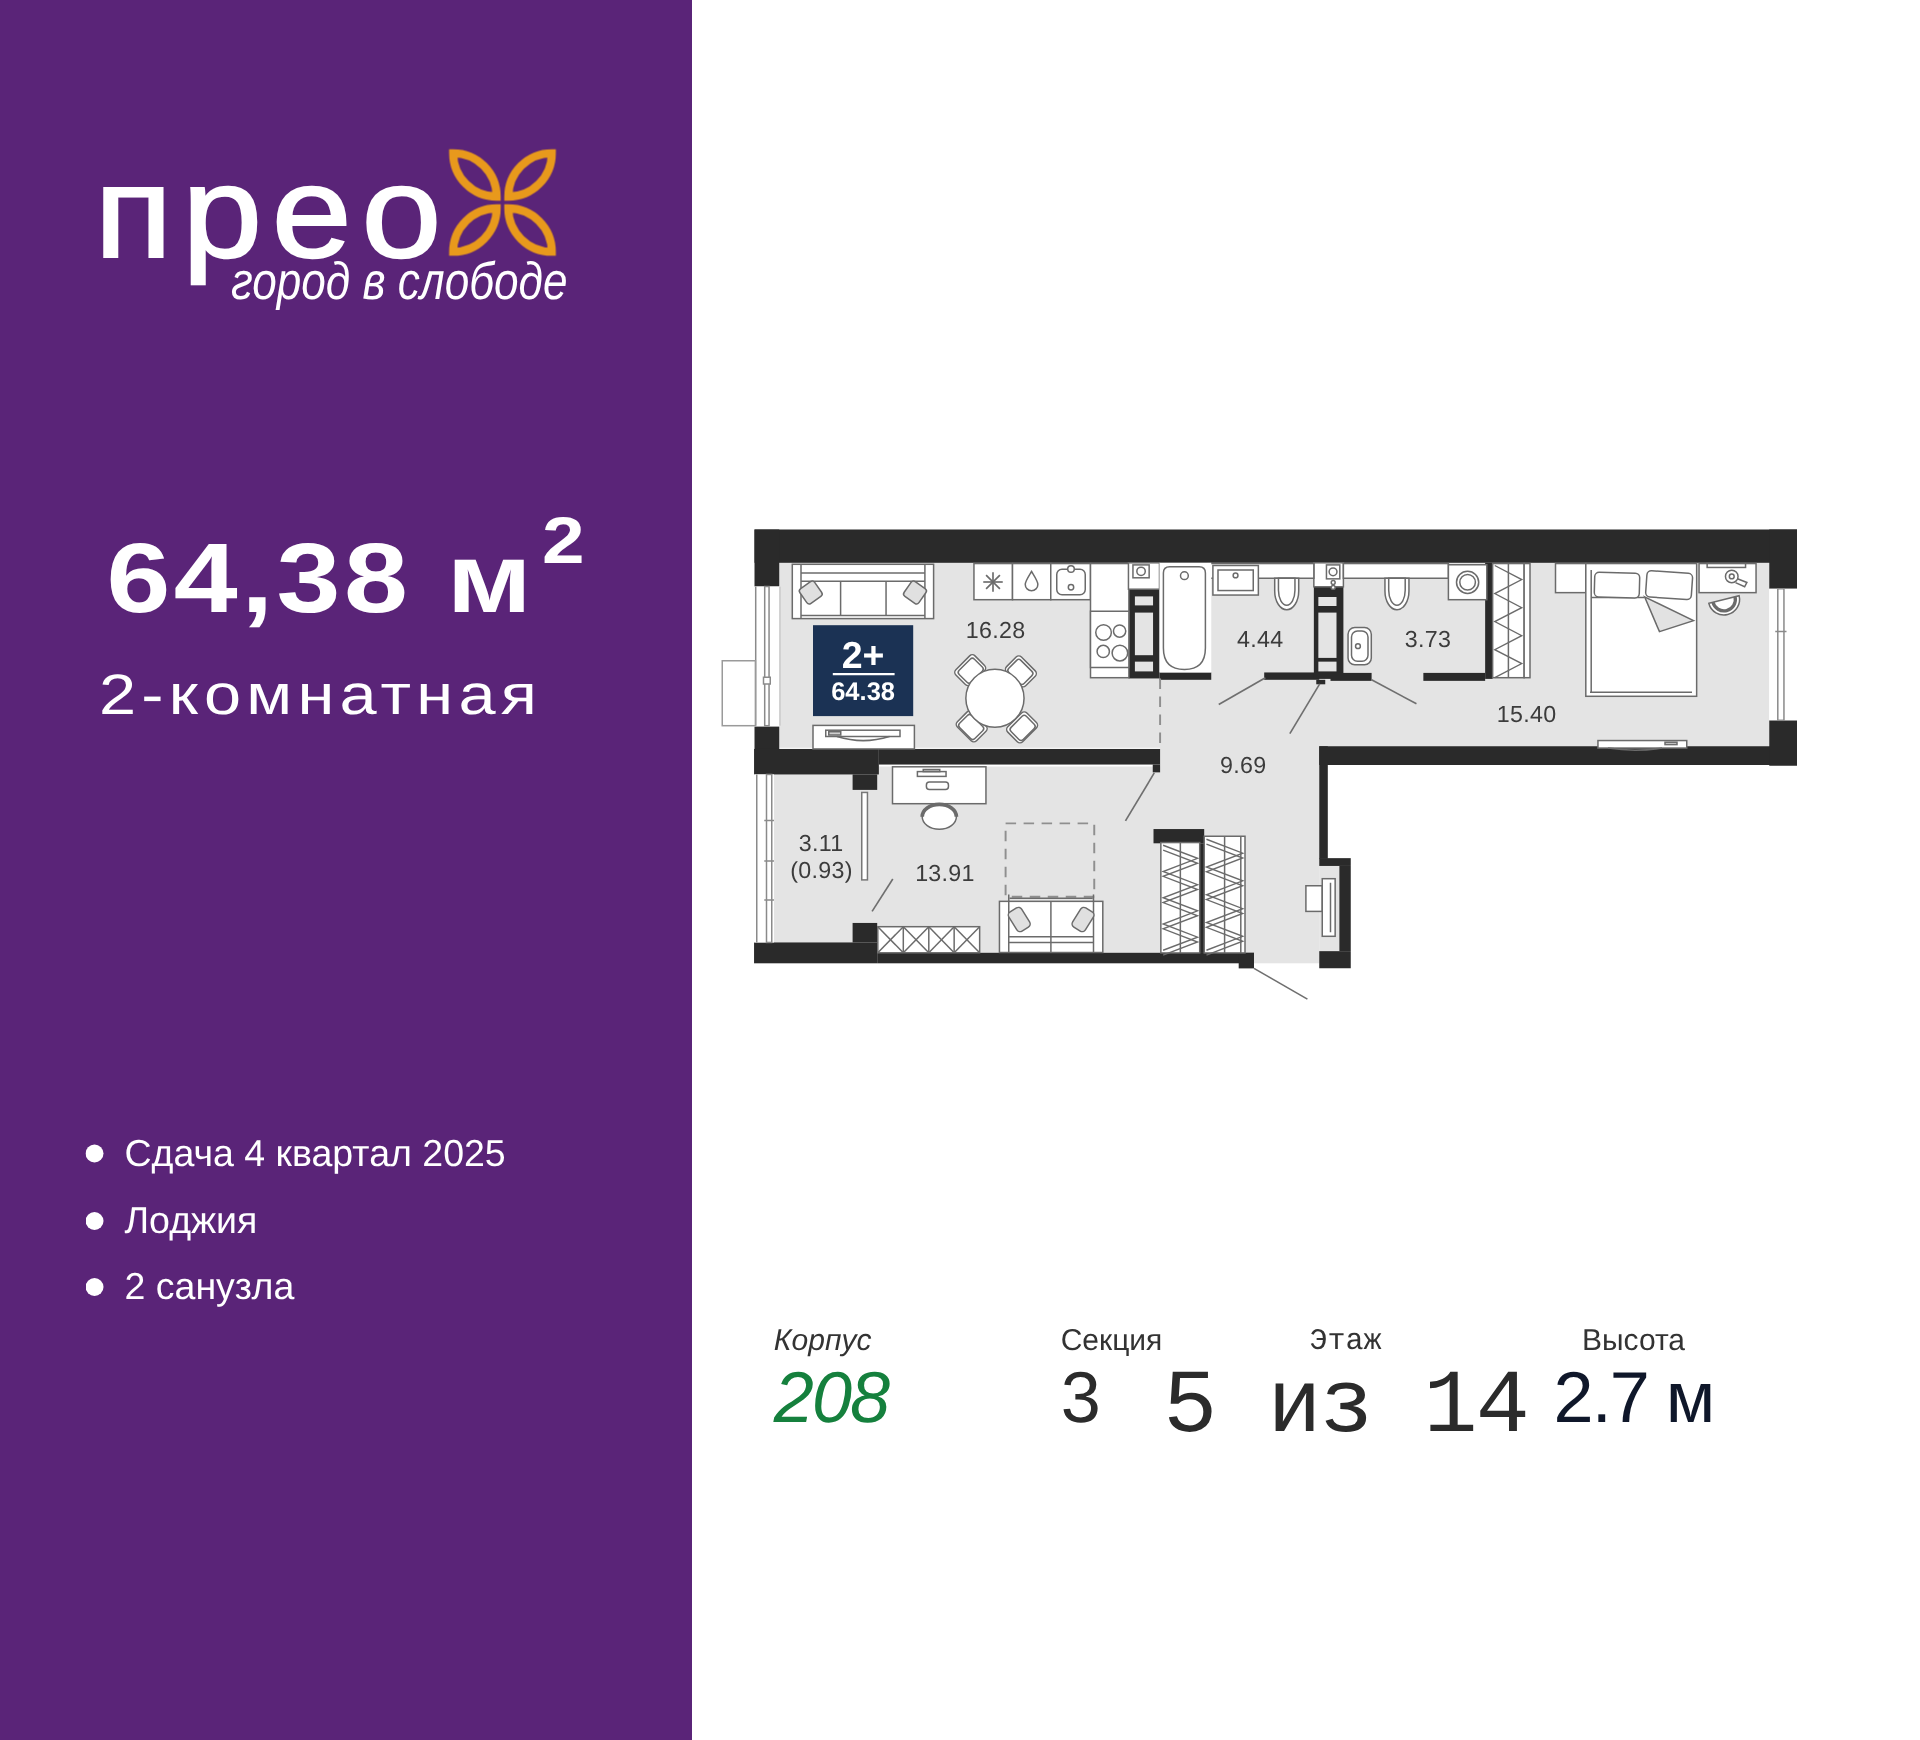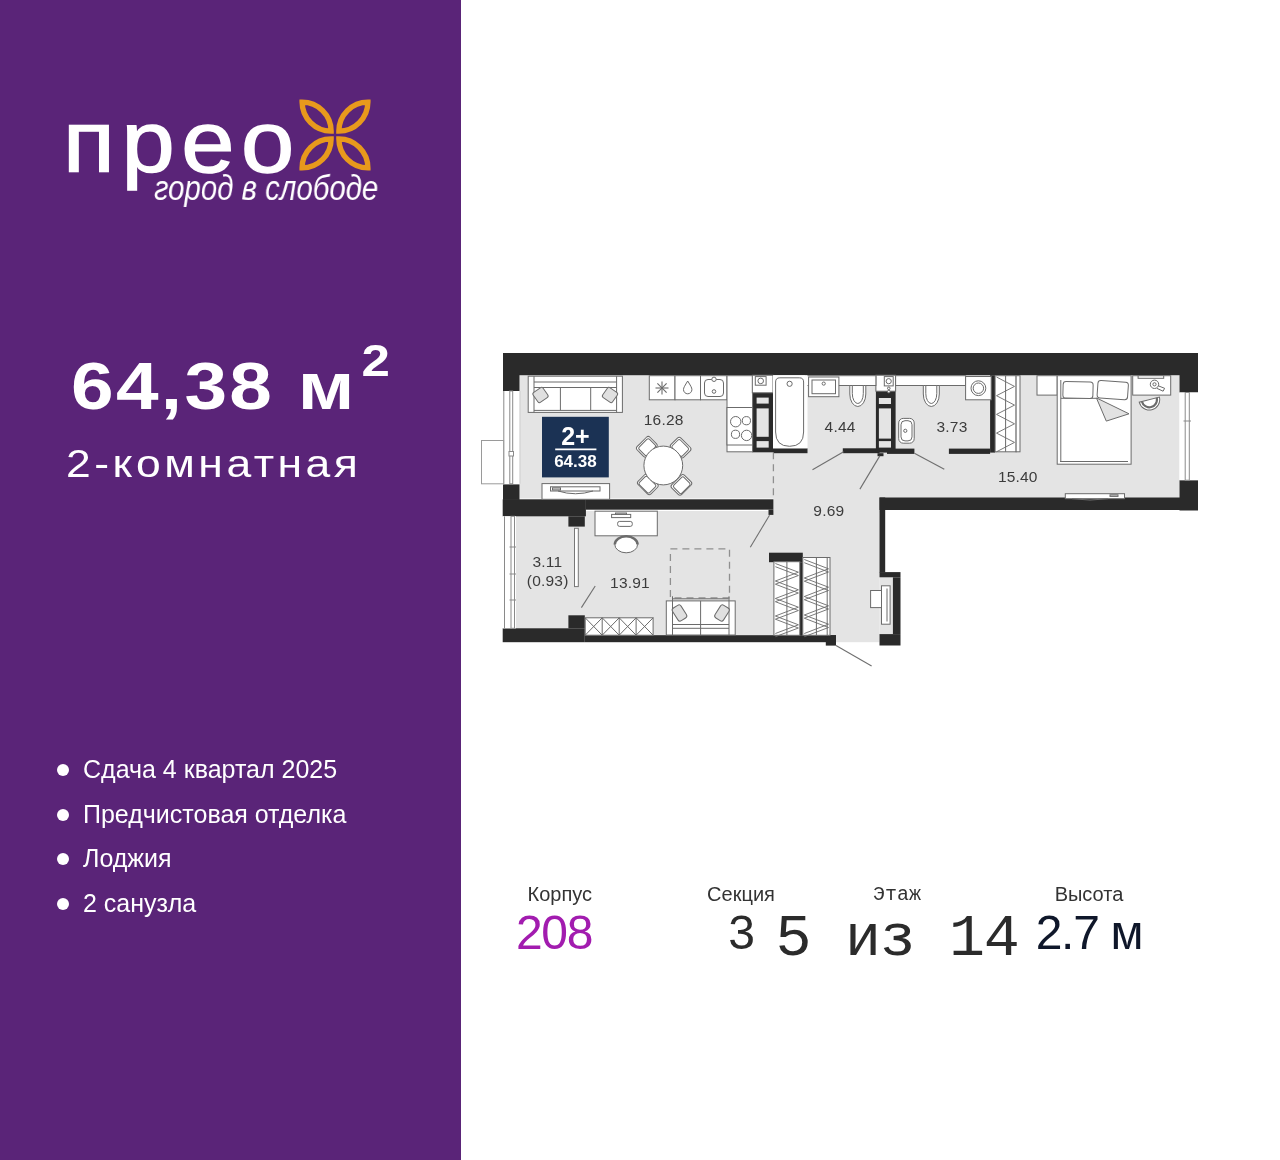--- a/index.html
+++ b/index.html
@@ -25,31 +25,30 @@
 </svg>
 
 <div class="abs" style="left:154px;top:168px;color:#fff;font-size:35px;font-style:italic;transform:scaleX(0.84);transform-origin:left top;">город в слободе</div>
 
 <div class="abs" style="left:71px;top:336px;color:#fff;font-size:66px;font-weight:600;letter-spacing:2px;transform:scaleX(1.16);transform-origin:left top;">64,38 м<span style="font-size:44px;vertical-align:33px;letter-spacing:0;margin-left:4px;">2</span></div>
 
 <div class="abs" style="left:66px;top:443px;color:#fff;font-size:38px;font-weight:500;letter-spacing:3px;transform:scaleX(1.17);transform-origin:left top;">2-комнатная</div>
 
 <div class="abs" style="left:57px;top:755px;color:#fff;font-size:25px;">
   <div style="height:44.5px;"><span style="display:inline-block;width:12px;height:12px;border-radius:50%;background:#fff;margin-right:14px;vertical-align:2px;"></span>Сдача 4 квартал 2025</div>
-  <div style="height:44.5px;"><span style="display:inline-block;width:12px;height:12px;border-radius:50%;background:#fff;margin-right:14px;vertical-align:2px;"></span>Предчистовая отделка</div>
   <div style="height:44.5px;"><span style="display:inline-block;width:12px;height:12px;border-radius:50%;background:#fff;margin-right:14px;vertical-align:2px;"></span>Лоджия</div>
   <div style="height:44.5px;"><span style="display:inline-block;width:12px;height:12px;border-radius:50%;background:#fff;margin-right:14px;vertical-align:2px;"></span>2 санузла</div>
 </div>
 
-<div class="abs" style="left:554px;top:883px;transform:translateX(-50%);text-align:right;color:#333;">
+<div class="abs" style="left:554px;top:883px;transform:translateX(-50%);text-align:left;color:#333;font-style:italic;">
   <div style="font-size:20px;">Корпус</div>
-  <div style="font-size:48px;color:#a21caf;margin-top:-1px;letter-spacing:-1.3px;">208</div>
+  <div style="font-size:48px;color:#15803d;margin-top:-1px;letter-spacing:-1.3px;">208</div>
 </div>
 
-<div class="abs" style="left:741px;top:883px;transform:translateX(-50%);text-align:center;color:#333;">
+<div class="abs" style="left:741px;top:883px;transform:translateX(-50%);text-align:left;color:#333;">
   <div style="font-size:20px;">Секция</div>
   <div style="font-size:48px;color:#2b2b2b;margin-top:-1px;letter-spacing:-1.3px;">3</div>
 </div>
 
 <div class="abs" style="left:897px;top:883px;transform:translateX(-50%);text-align:center;color:#333;font-family:Liberation Mono, monospace;">
   <div style="font-size:20px;">Этаж</div>
   <div style="font-size:60px;color:#2b2b2b;margin-top:-1px;letter-spacing:-1.3px;">5 из 14</div>
 </div>
 
 <div class="abs" style="left:1089px;top:883px;transform:translateX(-50%);text-align:center;color:#333;">

